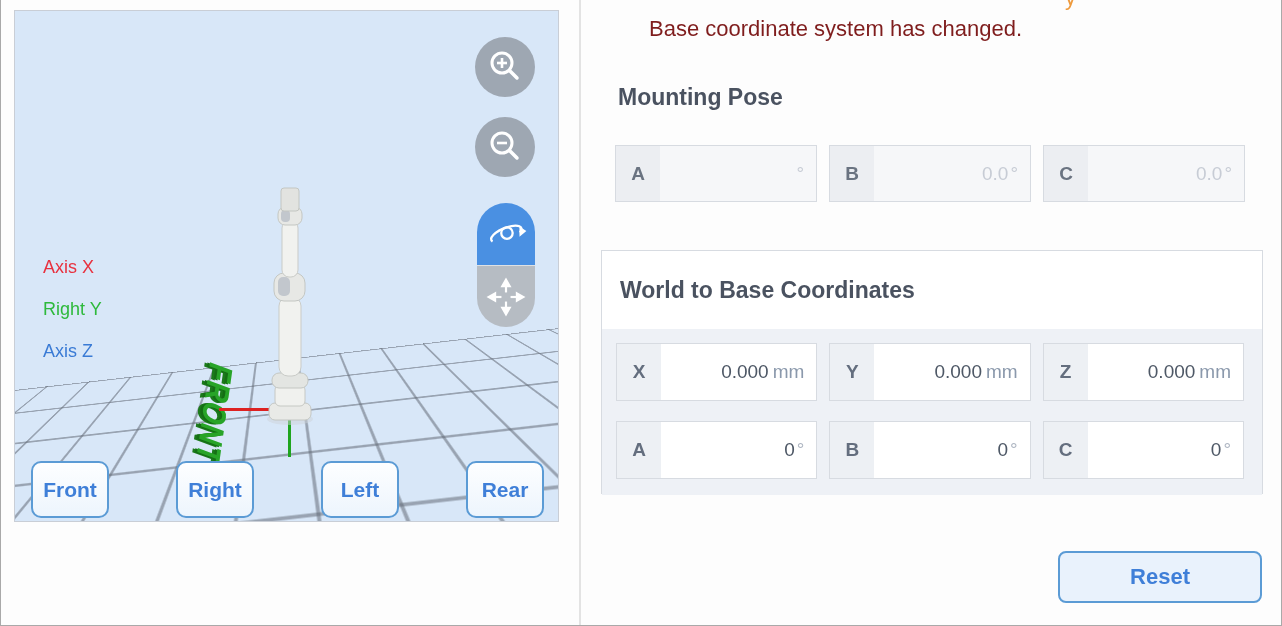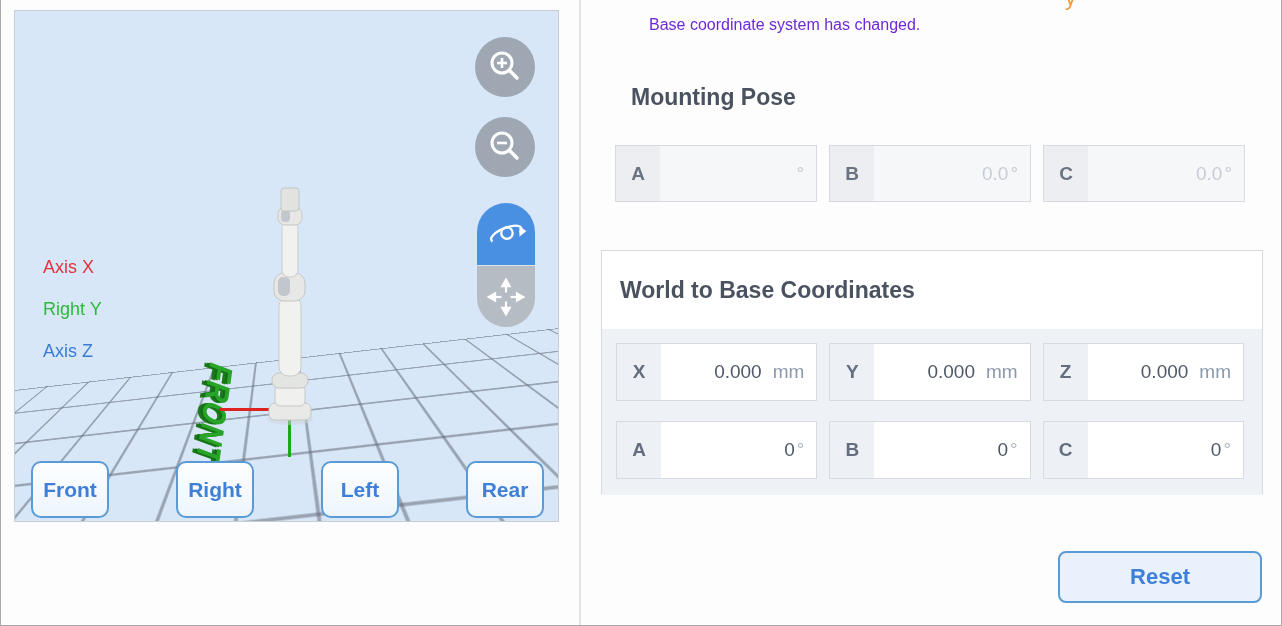--- a/index.html
+++ b/index.html
@@ -51,38 +51,38 @@
     position:absolute; left:16px; right:14px; bottom:3px;
     display:flex; justify-content:space-between;
   }
   .view-btn {
     width:78px; height:57px; background:linear-gradient(#fdfeff,#edf5fd);
     border:2px solid #5b9bd5; border-radius:10px; color:#3f7fd8;
     font-weight:bold; font-size:21px; font-family:inherit; cursor:pointer;
   }
   
   .divider { position:absolute; left:578px; top:0; width:2px; height:626px; background:#e3e3e3; }
-  .notice { position:absolute; left:648px; top:16px; font-size:16px; color:#6d28d9; }
+  .notice { position:absolute; left:648px; top:16px; font-size:22px; color:#7f1d1d; }
   .notice-clip { position:absolute; left:1064px; top:-15px; font-size:22px; color:#ee9a3d; }
   .section-title { position:absolute; font-size:23px; font-weight:bold; color:#4a5260; }
-  .mp-title { left:617px; top:84px;margin-left:13px; }
+  .mp-title { left:617px; top:84px; }
   .mp-fields { position:absolute; left:614px; top:145px; display:flex; gap:12px; }
   .pfield {
     width:202px; height:57px; border:1px solid #d7dbe1; background:#fff;
     display:flex; align-items:stretch; font-size:19px;
   }
   .pfield .flabel {
     width:44px; background:#edf0f4; color:#646e7e; font-weight:bold;
     display:flex; align-items:center; justify-content:center;
   }
   .pfield .fvalue {
     flex:1; display:flex; align-items:center; justify-content:flex-end;
     padding-right:12px; color:#4e5866; background:#fff;
   }
-  .pfield .funit { color:#8b99ac; margin-left:11px; }
+  .pfield .funit { color:#8b99ac; margin-left:4px; }
   .pfield .fdeg { color:#aeb6c2; margin-left:2px; }
   .pfield.disabled .flabel { background:#eceef2; color:#6a7381; }
   .pfield.disabled .fvalue { background:#f6f7f9; color:#c7ccd5; }
   .pfield.disabled .funit, .pfield.disabled .fdeg { color:#c7ccd5; }
   .wtb-box {
     position:absolute; left:600px; top:250px; width:662px; height:244px;
     border:1px solid #d7dbe1; background:#fff;
   }
   .wtb-header { height:78px; display:flex; align-items:center; padding-left:18px; }
   .wtb-header .section-title { position:static; }

